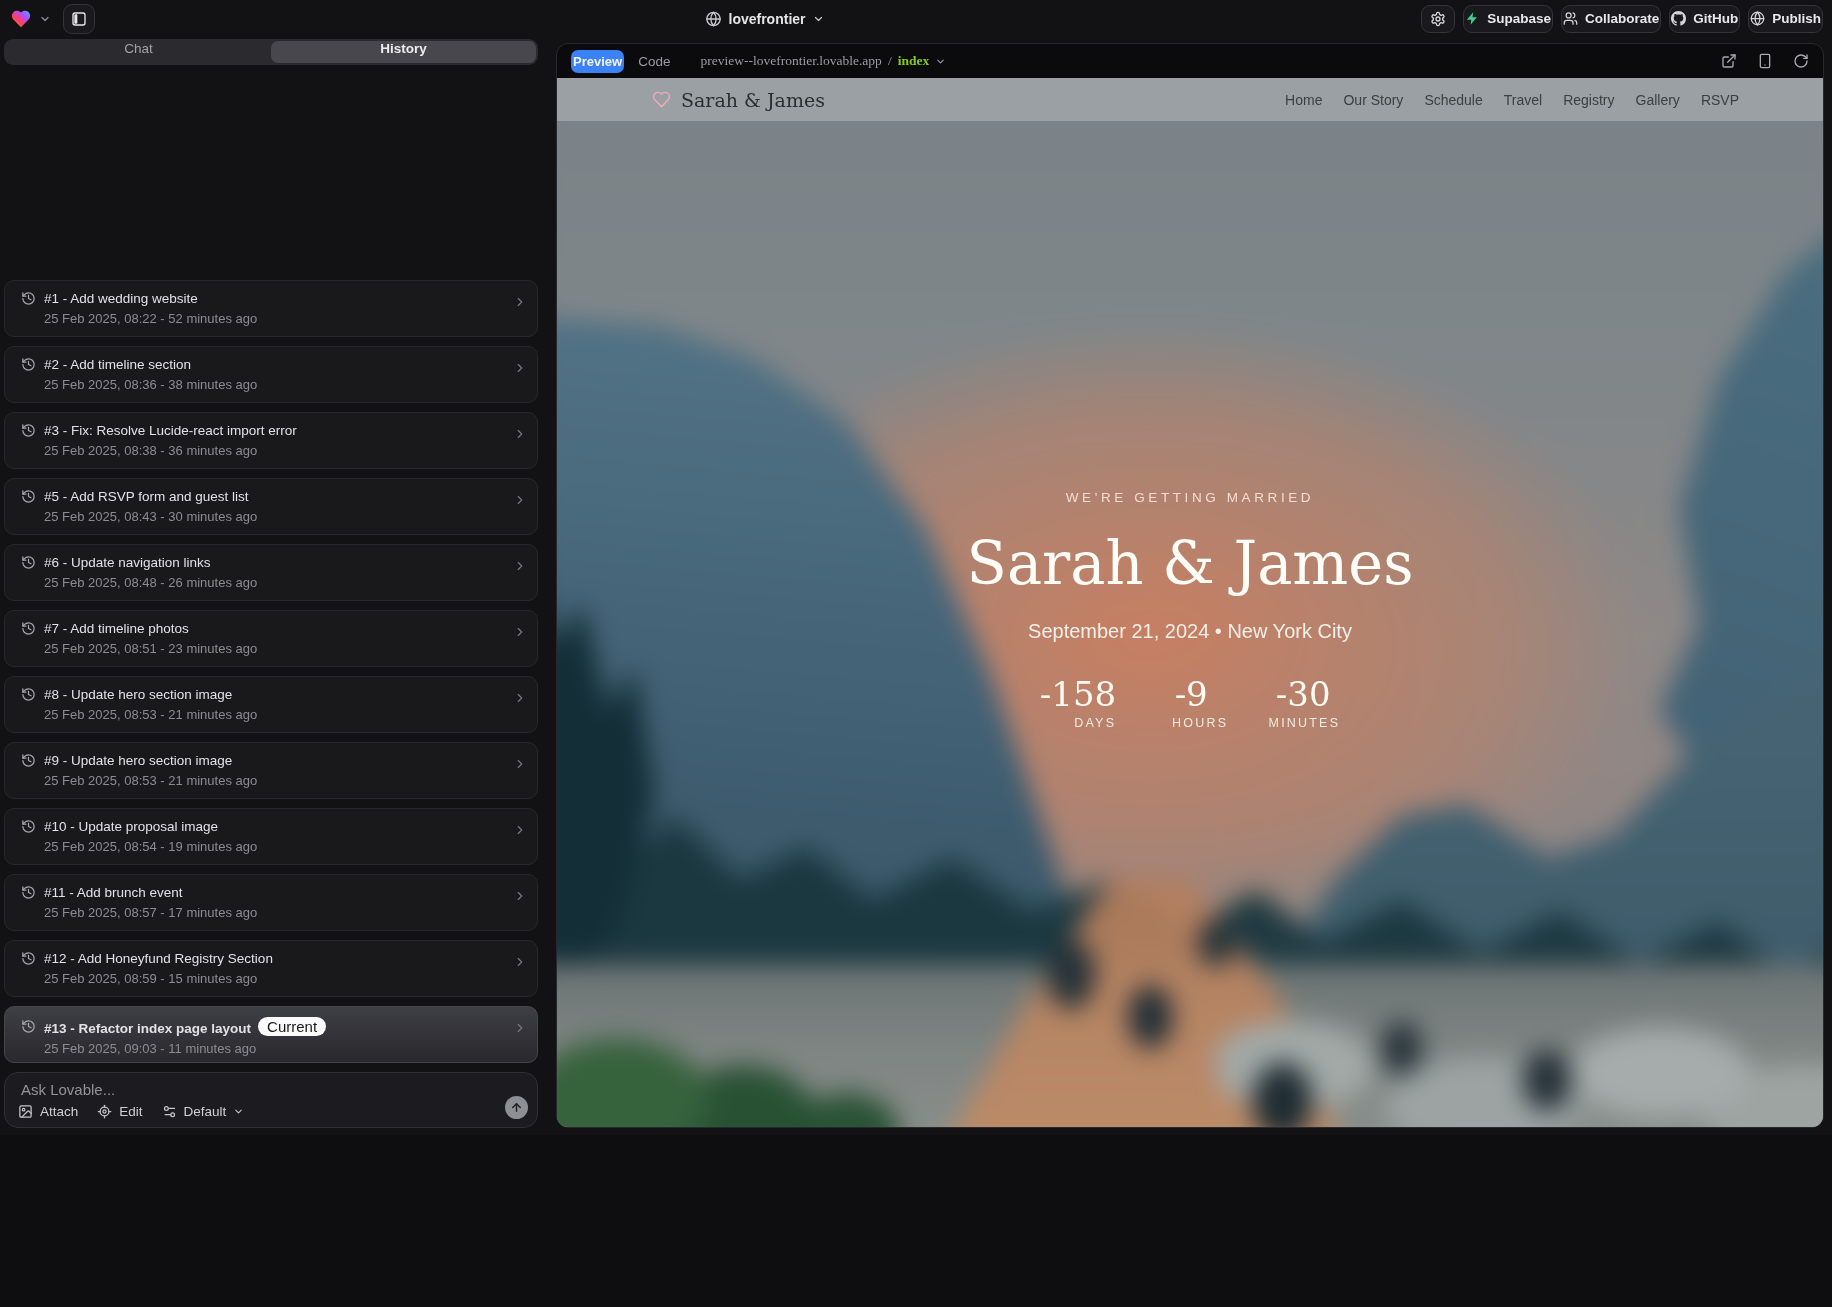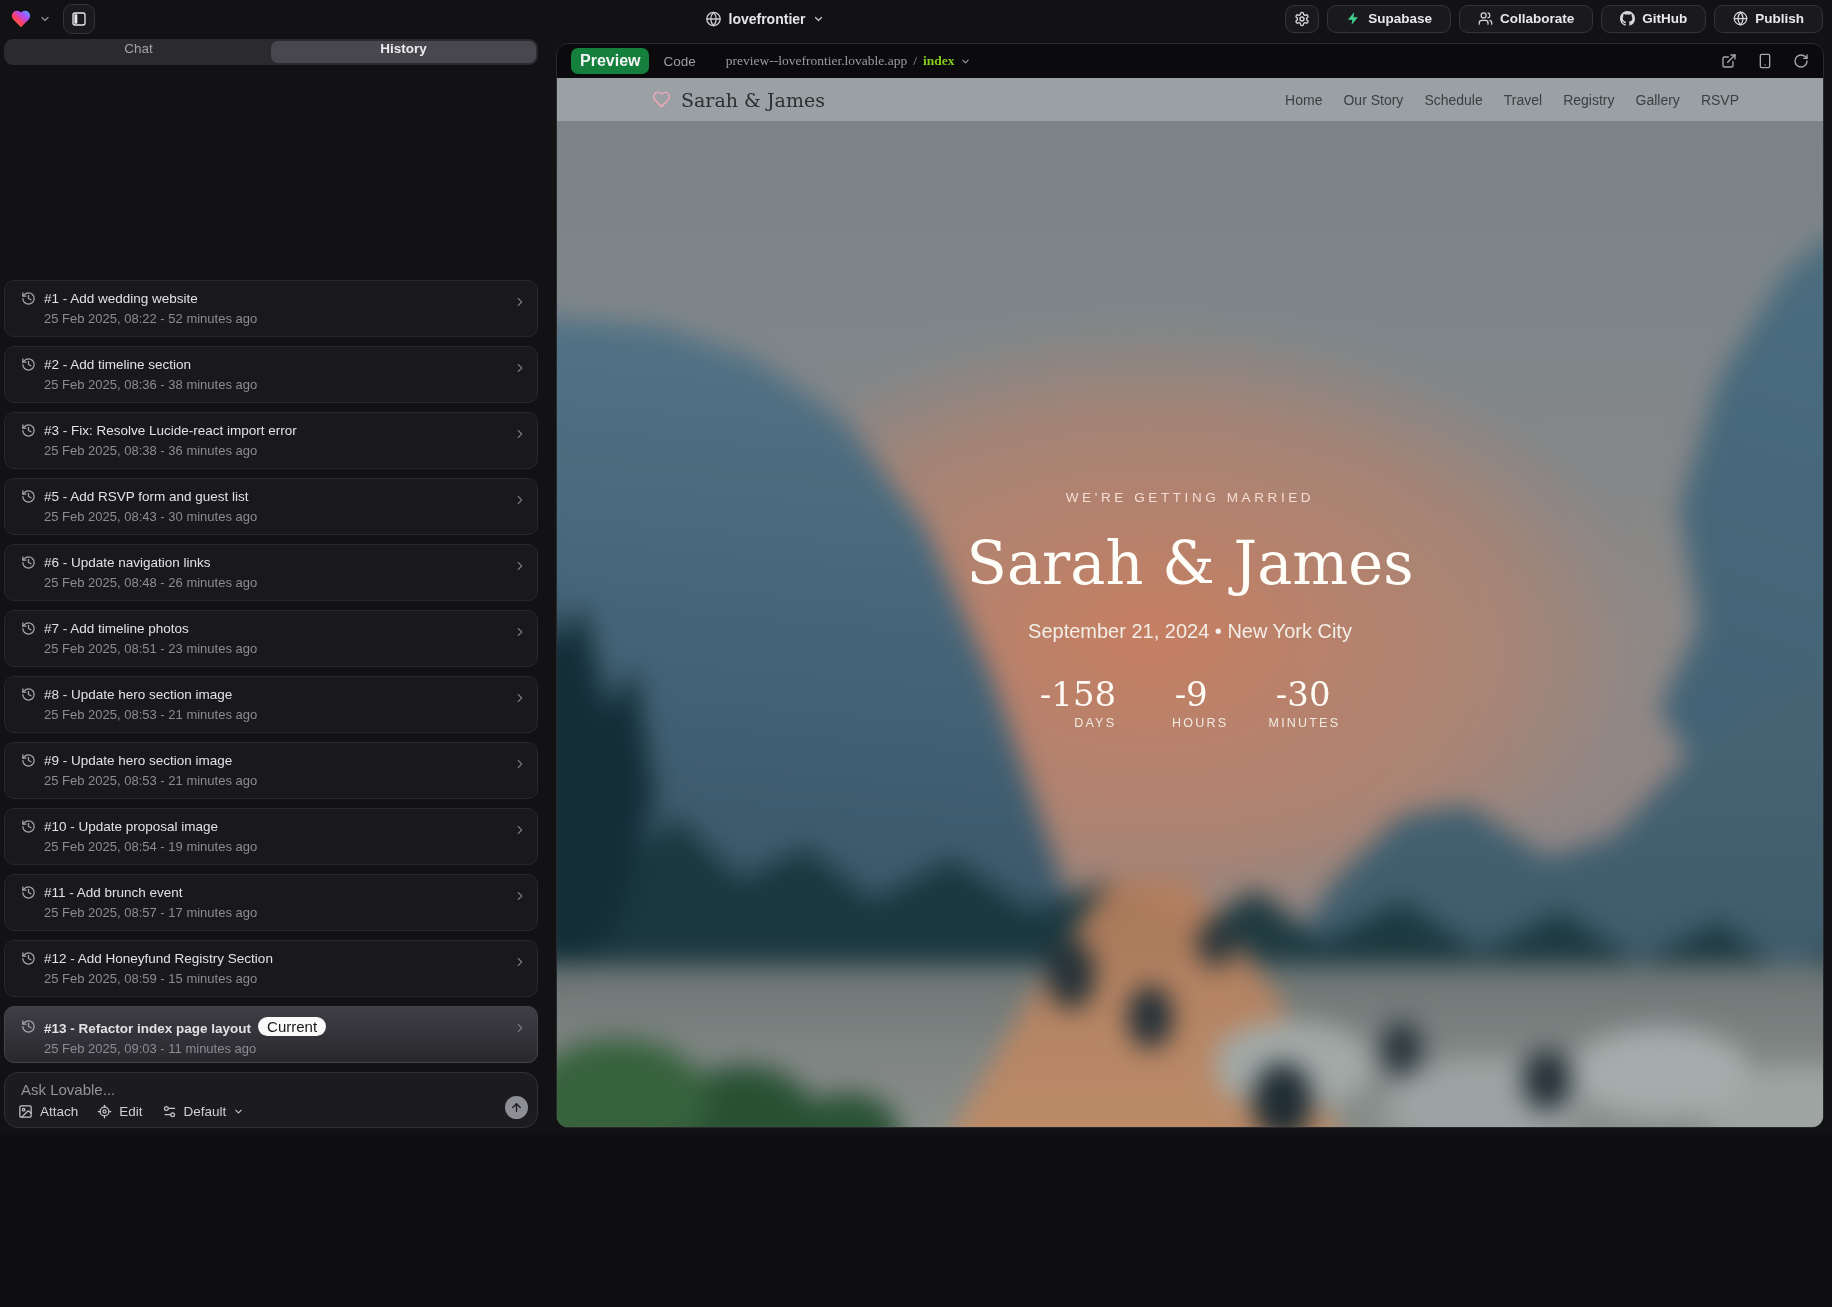--- a/index.html
+++ b/index.html
@@ -13,21 +13,21 @@
   .tb-left{display:flex;align-items:center;gap:6px;}
   .logo-heart{width:24px;height:24px;display:flex;align-items:center;justify-content:center;}
   .tb-chev{color:#8f8f96;display:flex;}
   .panel-btn{width:32px;height:30px;border:1px solid #333338;border-radius:9px;background:#1a1a1e;
              display:flex;align-items:center;justify-content:center;color:#e6e6e9;margin-left:6px;}
   .tb-center{position:absolute;left:765px;top:0;height:37px;transform:translateX(-50%);
              display:flex;align-items:center;gap:7px;color:#e6e6e9;font-size:14px;font-weight:600;}
   .tb-center .icon{color:#c9c9ce;}
   .tb-right{margin-left:auto;display:flex;align-items:center;gap:8px;}
   .tb-btn{height:28px;display:flex;align-items:center;gap:7px;background:#1a1a1e;color:#e8e8ea;
-          border:1px solid #333338;border-radius:9px;padding:0 18px;font-size:13.5px;font-weight:600;}
+          border:1px solid #333338;border-radius:9px;padding:0 1px;font-size:13.5px;font-weight:600;}
   .tb-btn .icon{color:#d6d6da;}
   .tb-iconbtn{width:34px;height:28px;display:flex;align-items:center;justify-content:center;
               background:#1a1a1e;border:1px solid #333338;border-radius:9px;color:#d6d6da;}
 
   
   .sidebar{position:absolute;left:0;top:37px;width:548px;bottom:0;display:flex;flex-direction:column;
            padding:2px 10px 7px 4px;}
   .tabs{display:flex;background:#2b2b2f;border-radius:9px;padding:2px;height:26px;flex:0 0 26px;}
   .tab{flex:1;display:flex;align-items:flex-start;justify-content:center;font-size:13.5px;
        color:#a2a2a9;border-radius:7px;}
@@ -53,22 +53,22 @@
   .c-row{position:absolute;left:13px;bottom:8px;display:flex;align-items:center;gap:19px;}
   .c-item{display:flex;align-items:center;gap:7px;color:#cfcfd4;font-size:13.5px;}
   .c-item .icon{color:#c4c4ca;}
   .c-send{position:absolute;right:9px;bottom:8px;width:23px;height:23px;border-radius:50%;
           background:#8e8e95;display:flex;align-items:center;justify-content:center;color:#202024;}
 
   
   .panel{position:absolute;left:556px;top:43px;right:8px;bottom:7px;background:#0b0b0d;
          border:1px solid #29292d;border-radius:12px;display:flex;flex-direction:column;overflow:hidden;}
   .ptoolbar{height:34px;flex:0 0 34px;display:flex;align-items:center;padding:0 14px;gap:14px;}
-  .pchip{background:#15803d;color:#f4f4f6;font-size:16px;font-weight:600;border-radius:7px;
-         padding:4px 9px;}
+  .pchip{background:#3b82f6;color:#f4f4f6;font-size:13px;font-weight:600;border-radius:7px;
+         padding:4px 2px;}
   .pcode{color:#9b9ba2;font-size:13.5px;}
   .purl{display:flex;align-items:center;gap:6px;margin-left:16px;font-size:13.5px;color:#9b9ba2;font-family:Liberation Serif, serif;}
   .purl .page{color:#84cc16;font-weight:600;}
   .purl .icon{color:#9b9ba2;}
   .ptools{margin-left:auto;display:flex;align-items:center;gap:20px;color:#a9a9b0;}
 
   
   .site{flex:1;display:flex;flex-direction:column;position:relative;overflow:hidden;}
   .site-header{height:43px;flex:0 0 43px;background:#9aa0a3;display:flex;align-items:center;
                padding:0 84px 0 95px;position:relative;z-index:3;}

